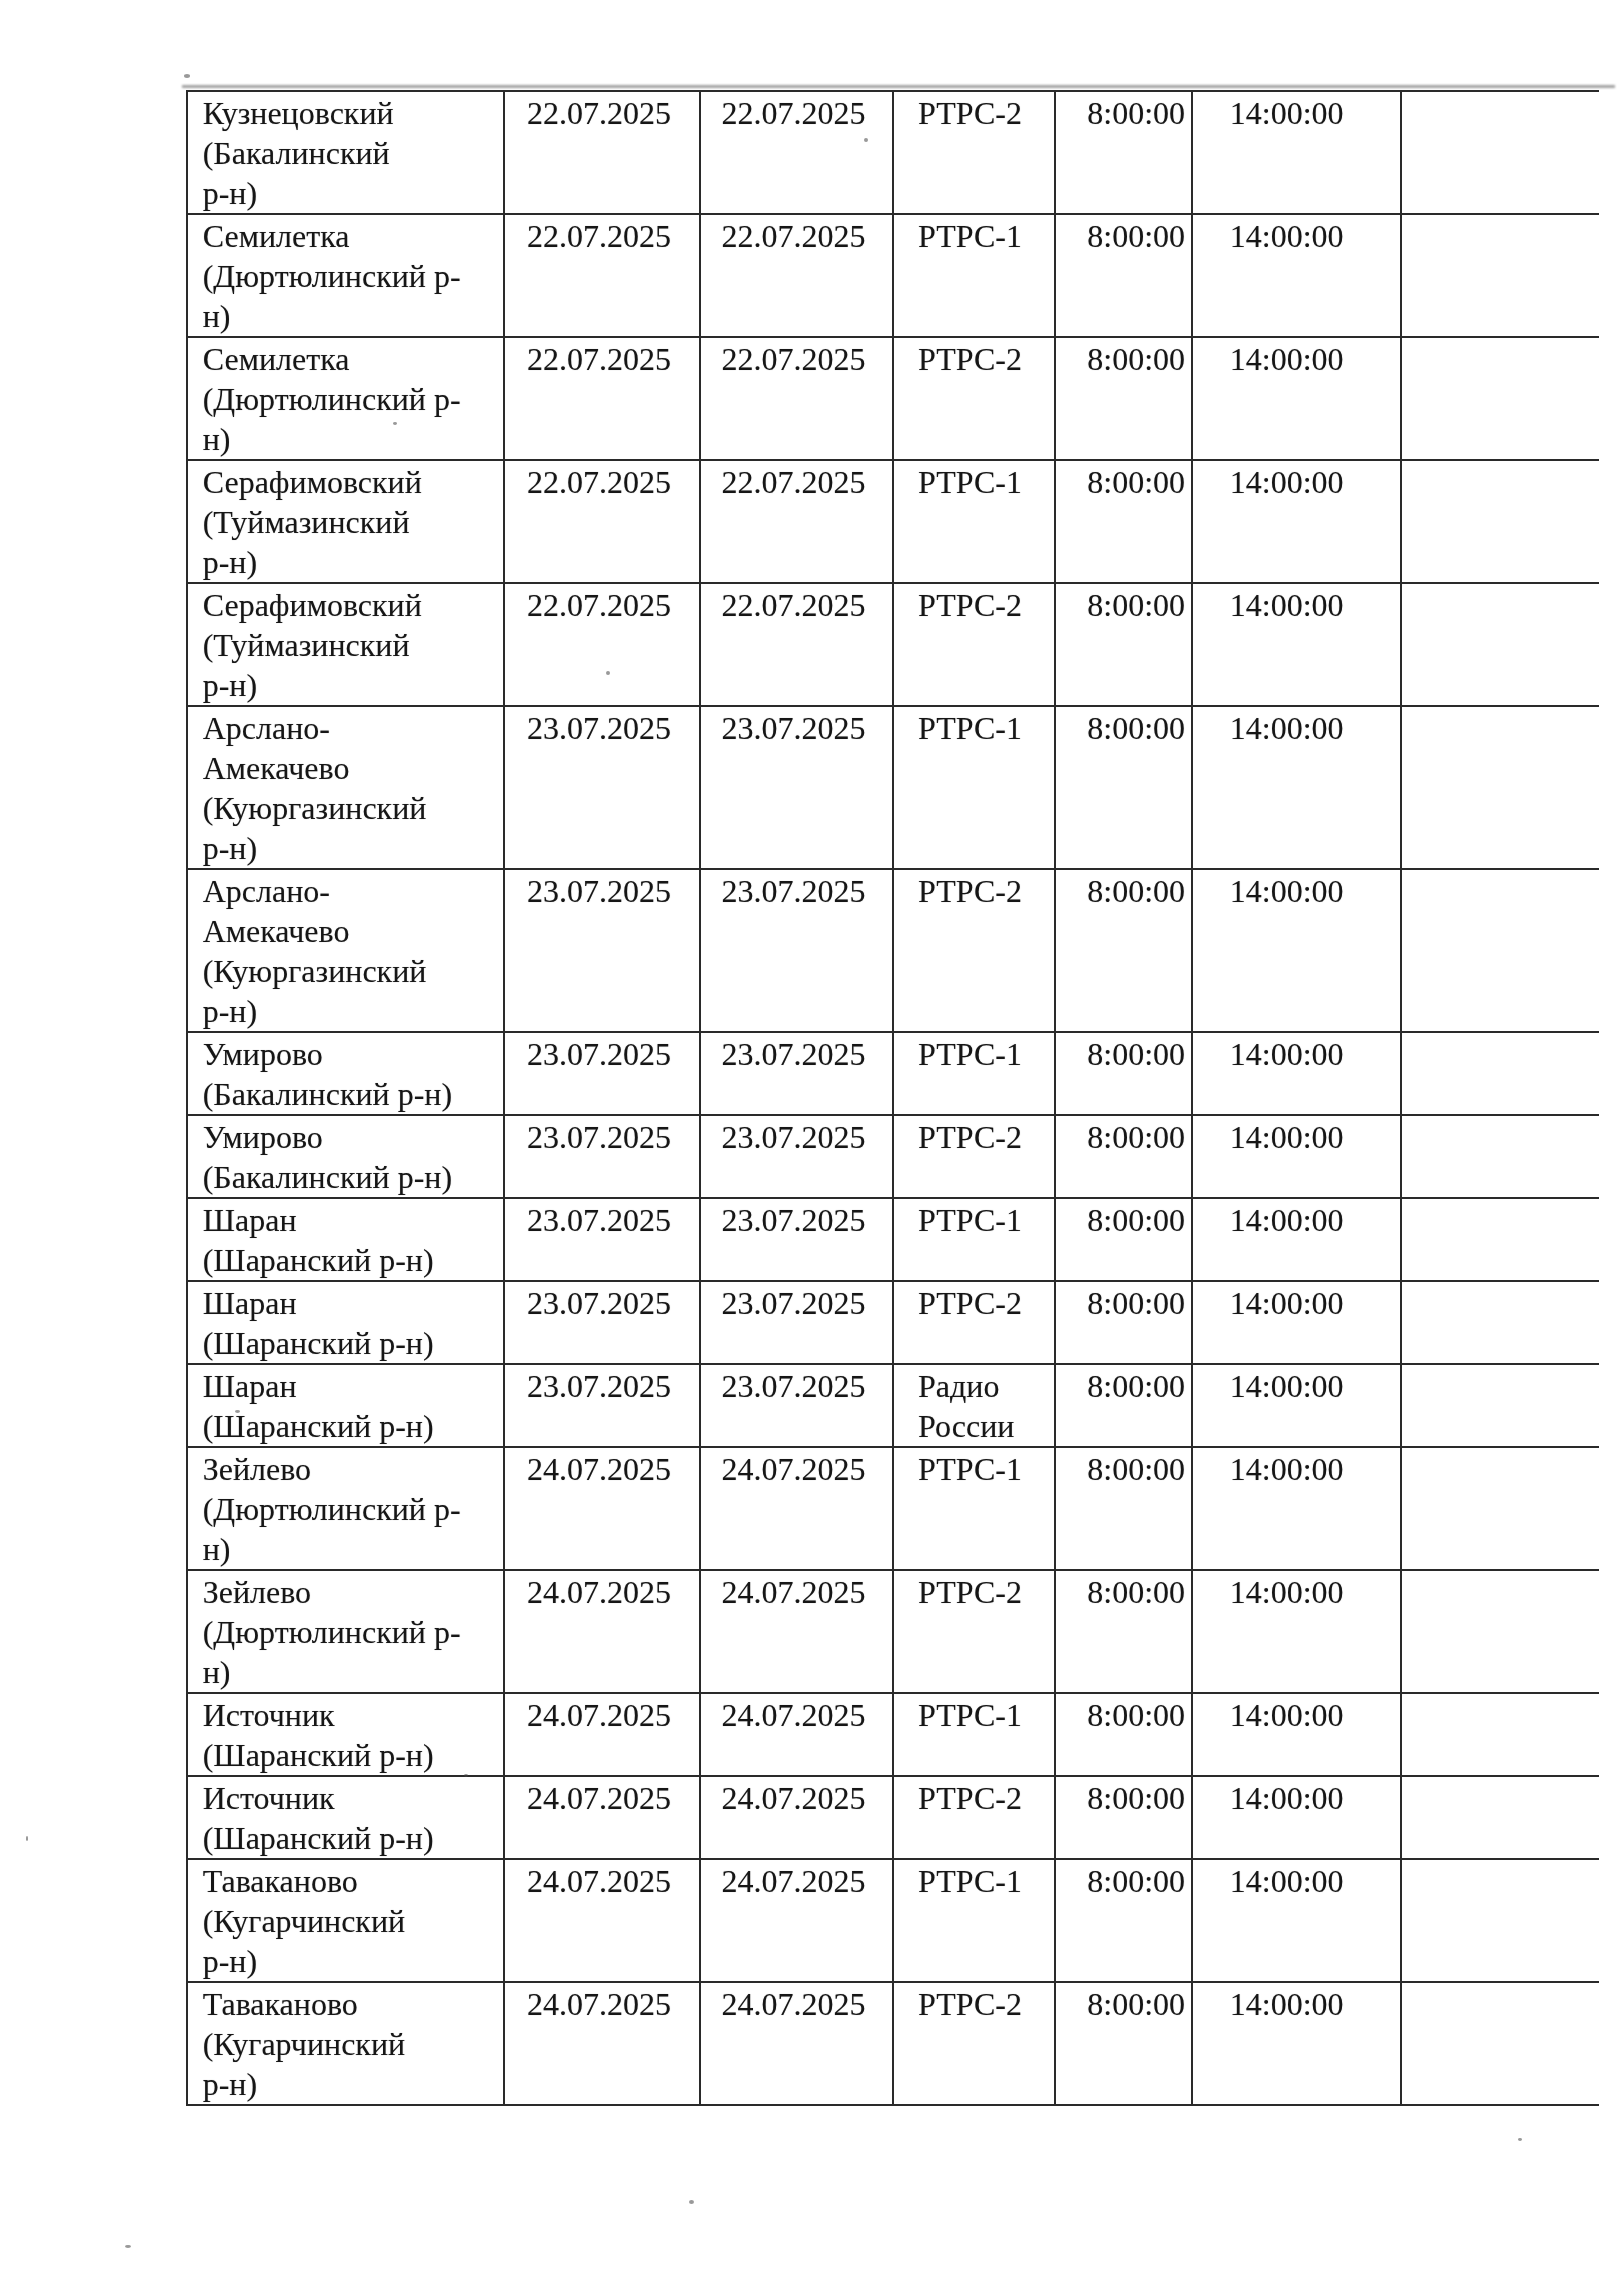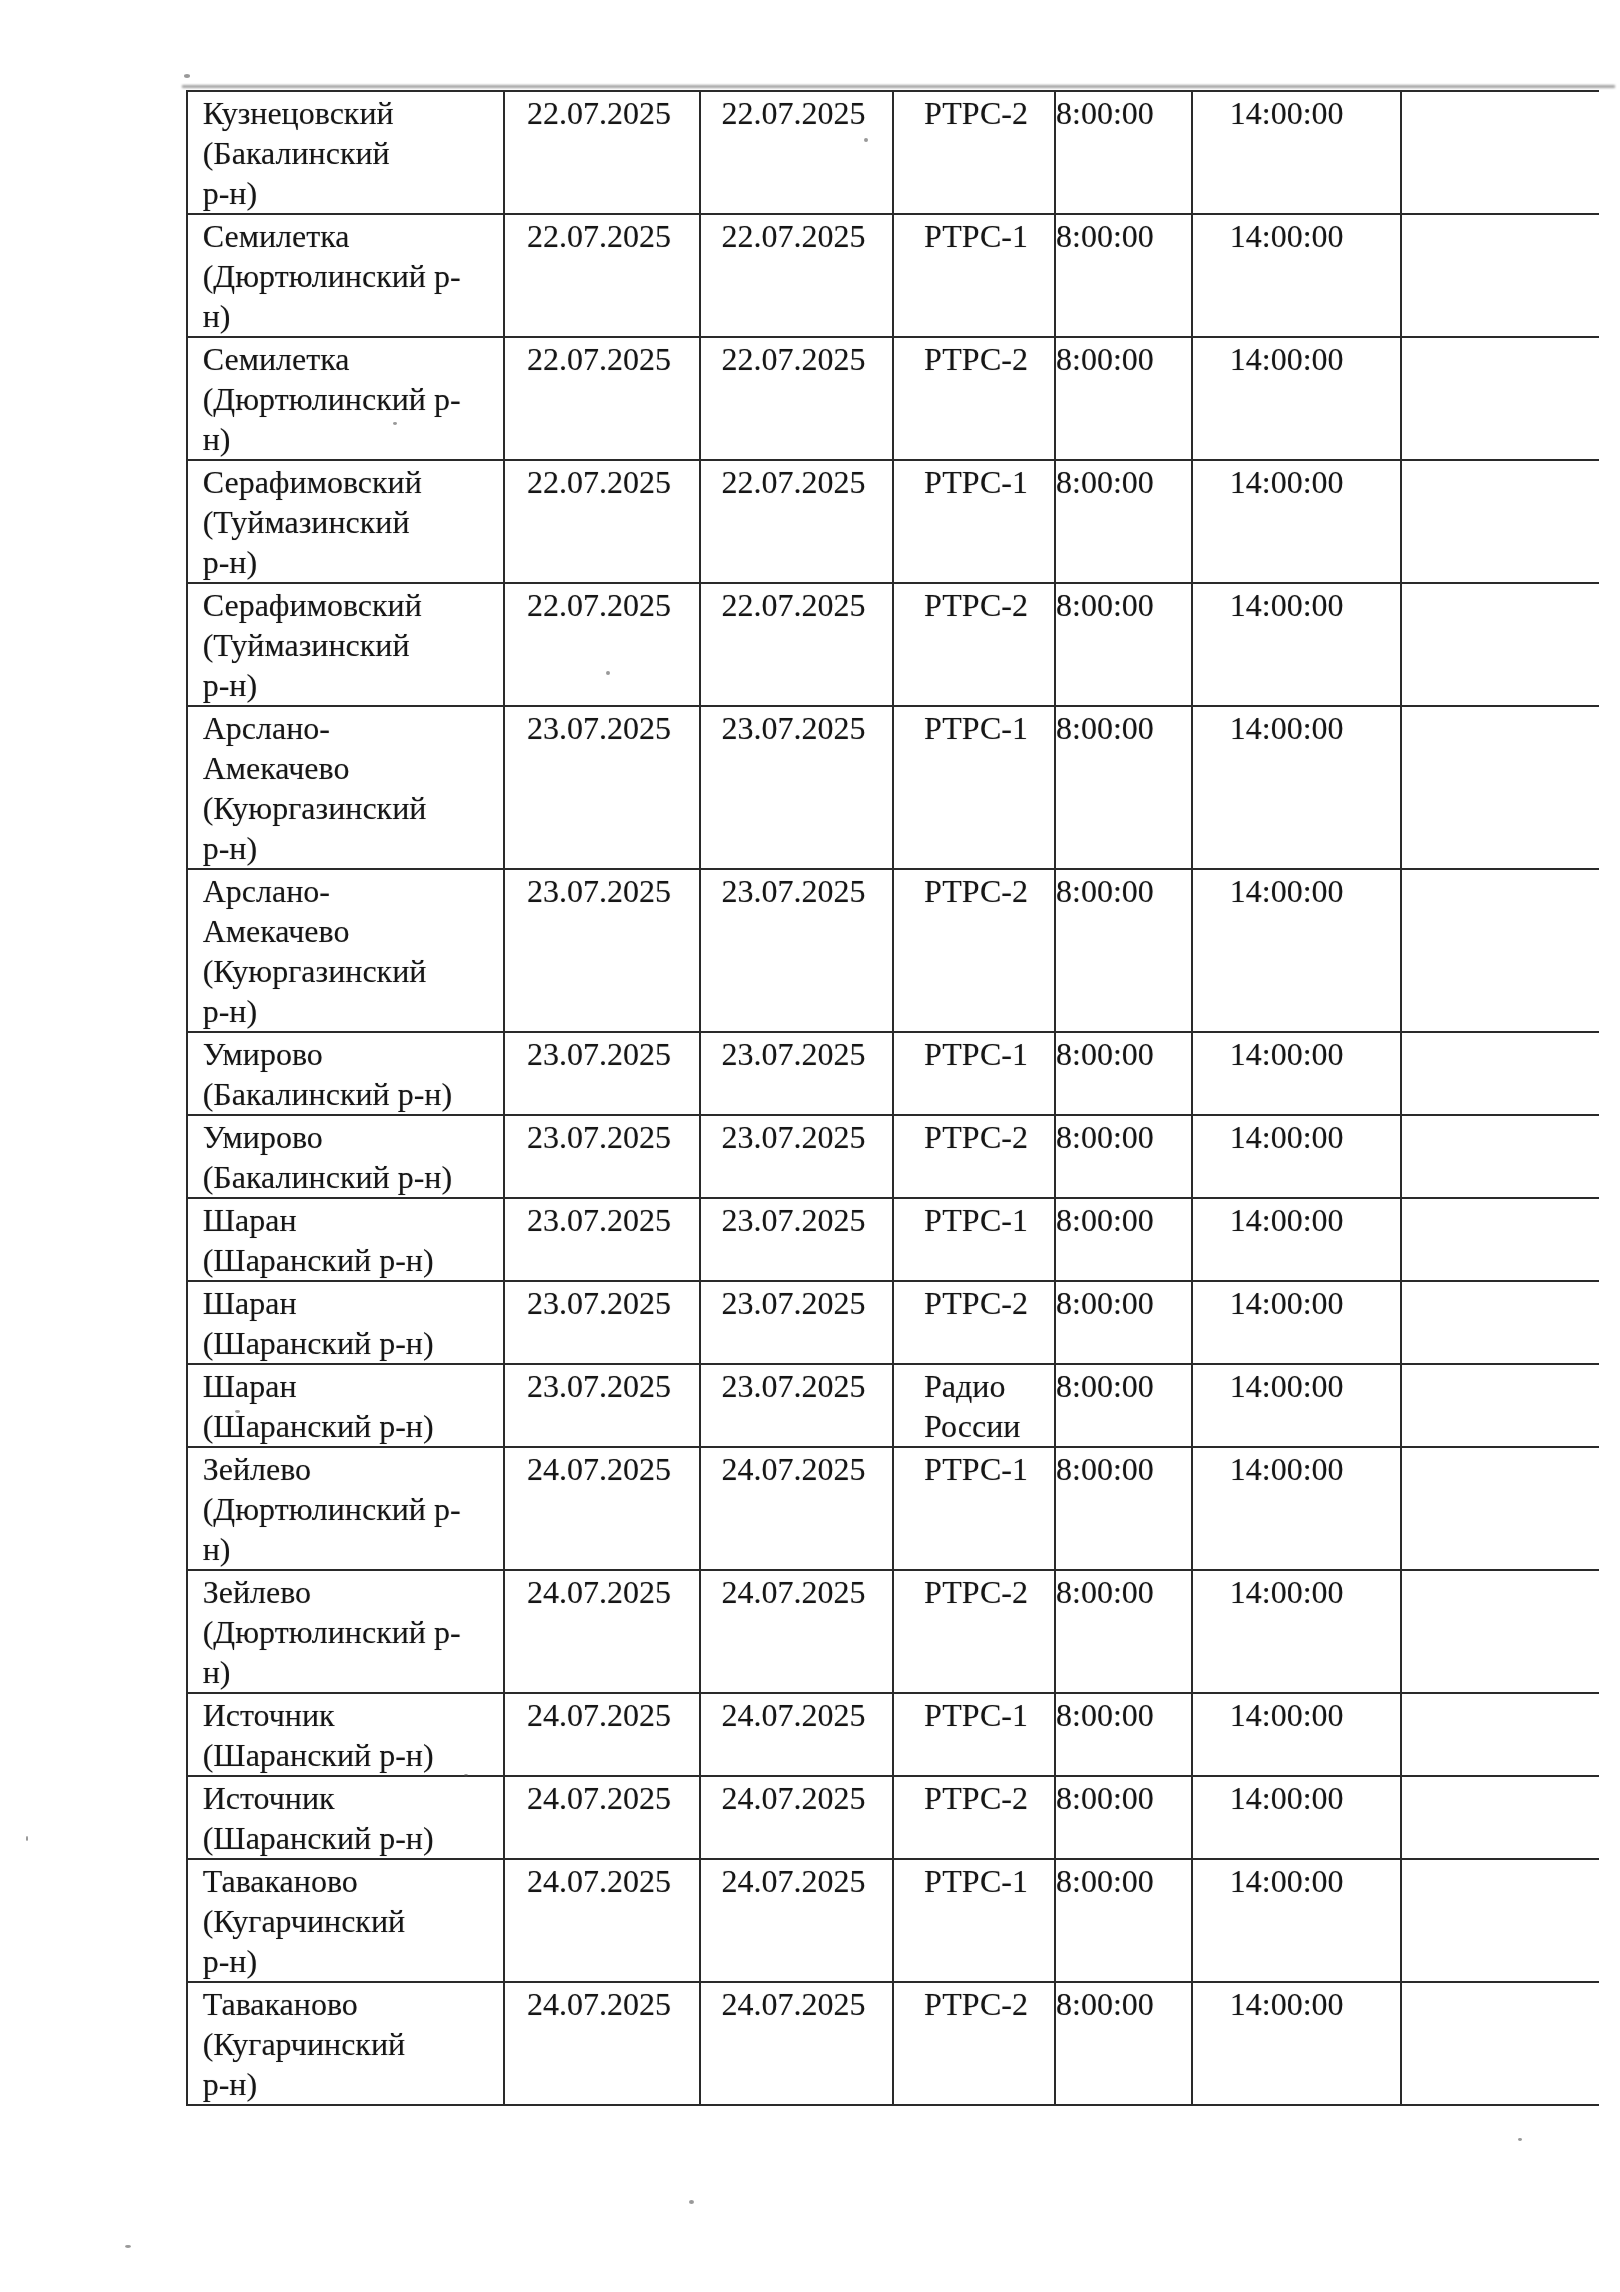--- a/index.html
+++ b/index.html
@@ -30,22 +30,22 @@
     border-bottom:2px solid var(--line);
     vertical-align:top;
     font-size:32px; line-height:40px;
     color:var(--ink);
     white-space:pre-line;
     padding:1px 5.9px 0 0;
     text-shadow:0 0 1px rgba(30,30,30,.35);
   }
   td.col-location  { padding-left:14.7px; text-align:left; }
   td.col-date_start, td.col-date_end { text-align:center; }
-  td.col-network   { padding-left:30px; text-align:left;margin-left:35px; }
-  td.col-time_start{ text-align:left; }
+  td.col-network   { padding-left:24px; text-align:left;margin-left:35px; }
+  td.col-time_start{ text-align:right; }
   td.col-time_end  { text-align:center; padding-right:19.6px; }
   td.col-note      { border-right:none; }
 
   .speck {
     position:absolute; background:rgba(70,70,70,.55);
     border-radius:50%;
   }
   .s1  { left:184px;  top:74px;   width:5.9px; height:3.9px; }
   .s2  { left:864px;  top:138px;  width:3.9px; height:3.9px; }
   .s3  { left:393px;  top:422px;  width:3.9px; height:2.9px; }

